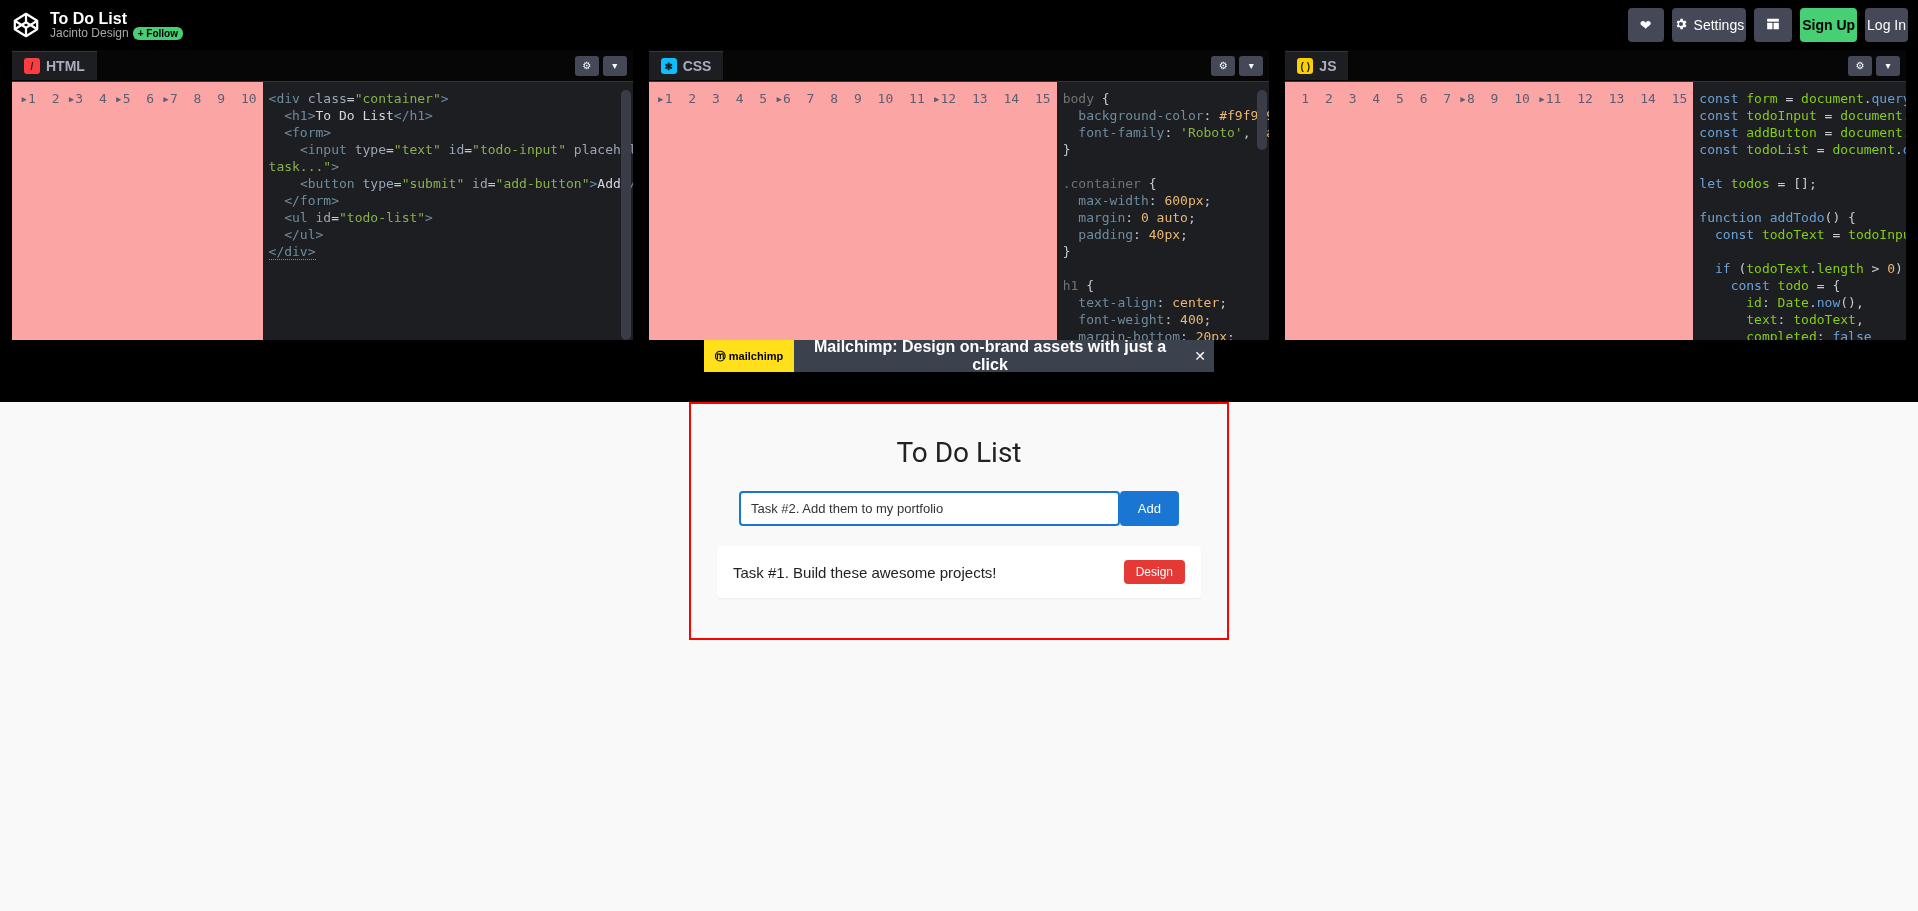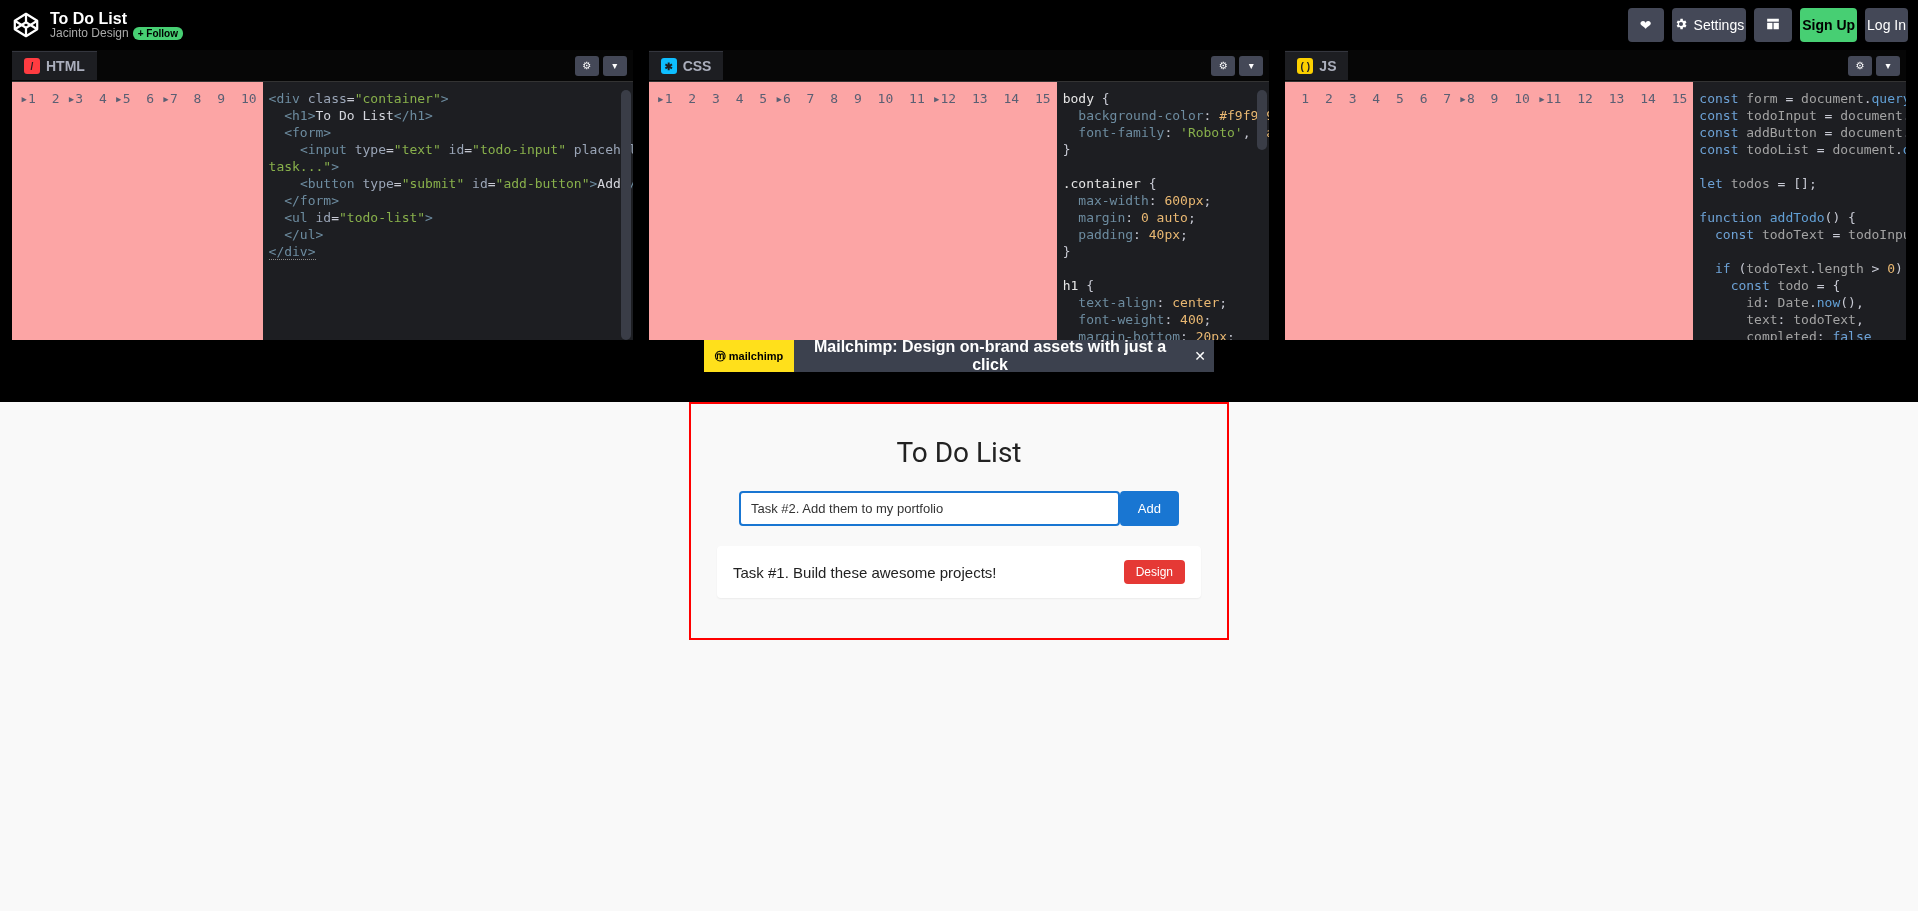--- a/index.html
+++ b/index.html
@@ -23,22 +23,22 @@
   .lang-html { background:#ff3c41; color:#1d1e22; }
   .lang-css  { background:#0ebeff; color:#1d1e22; }
   .lang-js   { background:#fcd000; color:#1d1e22; }
   .editor-actions { display:flex; gap:4px; padding-right:6px; }
   .mini-btn { background:#444857; color:#fff; width:24px; height:20px; border-radius:3px; display:flex; align-items:center; justify-content:center; cursor:pointer; font-size:10px; }
   .code-area { flex:1; background:#1d1e22; display:flex; overflow:hidden; position:relative; }
   .gutter { background:#fca5a5; color:#5a5f73; font-family:Consolas,Monaco,monospace; font-size:13px; line-height:17px; text-align:right; padding:8px 6px 8px 8px; user-select:none; }
   .code { flex:1; font-family:Consolas,Monaco,monospace; font-size:13px; line-height:17px; padding:8px 6px; white-space:pre; color:#c7c9d3; overflow:hidden; }
   .scrollbar-v { position:absolute; right:2px; top:8px; width:10px; height:180px; background:#3a3d47; border-radius:5px; }
   .t-tag{color:#6d8ca0;} .t-attr{color:#9aa5b7;} .t-str{color:#88b04b;} .t-txt{color:#d5d7de;}
-  .t-sel{color:#e5e5e5;} .t-prop{color:#6d8ca0;} .t-val{color:#e9b872;} .t-num{color:#e9b872;} .t-punct{color:#c7c9d3;}
-  .t-kw{color:#6da2d6;} .t-fn{color:#62a0d6;} .t-var{color:#a3a3a3;} .t-op{color:#c7c9d3;}
+  .t-sel{color:#737373;} .t-prop{color:#6d8ca0;} .t-val{color:#e9b872;} .t-num{color:#e9b872;} .t-punct{color:#c7c9d3;}
+  .t-kw{color:#6da2d6;} .t-fn{color:#62a0d6;} .t-var{color:#84cc16;} .t-op{color:#c7c9d3;}
   .ad-bar { display:flex; align-items:center; height:32px; background:#000; }
   .ad-inner { margin:0 auto; display:flex; align-items:center; height:32px; background:#3c414e; width:510px; position:relative; }
   .ad-logo { background:#ffe01b; color:#000; font-weight:700; font-size:11px; height:32px; display:flex; align-items:center; justify-content:center; width:90px; }
   .ad-text { flex:1; text-align:center; font-size:16px; font-weight:600; color:#fff; }
   .ad-close { width:28px; height:32px; display:flex; align-items:center; justify-content:center; color:#fff; font-size:14px; cursor:pointer; }
   .preview { background:#f9f9f9; height:539px; width:100%; position:relative; }
   .preview-frame { width:540px; margin:30px auto 0; border:2px solid #ff0000; padding:32px 18px 40px; background:#f9f9f9; }
   .preview-frame h1 { text-align:center; font-weight:400; font-size:28px; color:#222; margin-bottom:22px; font-family:Roboto,Arial,sans-serif; }
   .input-row { display:flex; gap:0; justify-content:center; padding:0 30px; margin-bottom:20px; }
   .input-row input { flex:1; border:2px solid #1976d2; border-radius:4px; padding:8px 10px; font-size:13px; outline:none; background:#fff; color:#333; }

